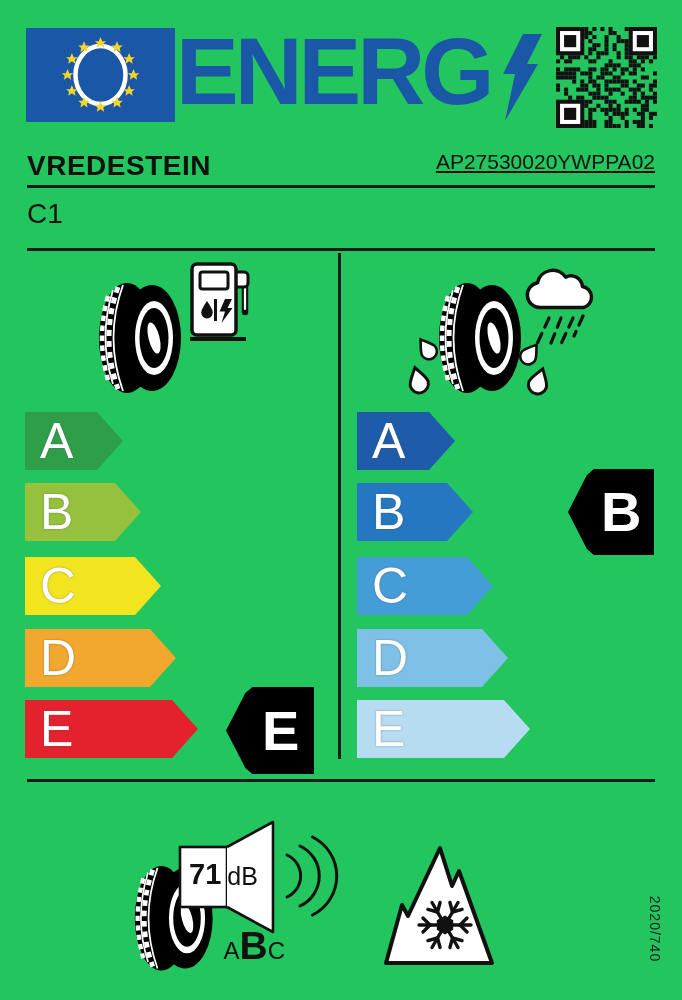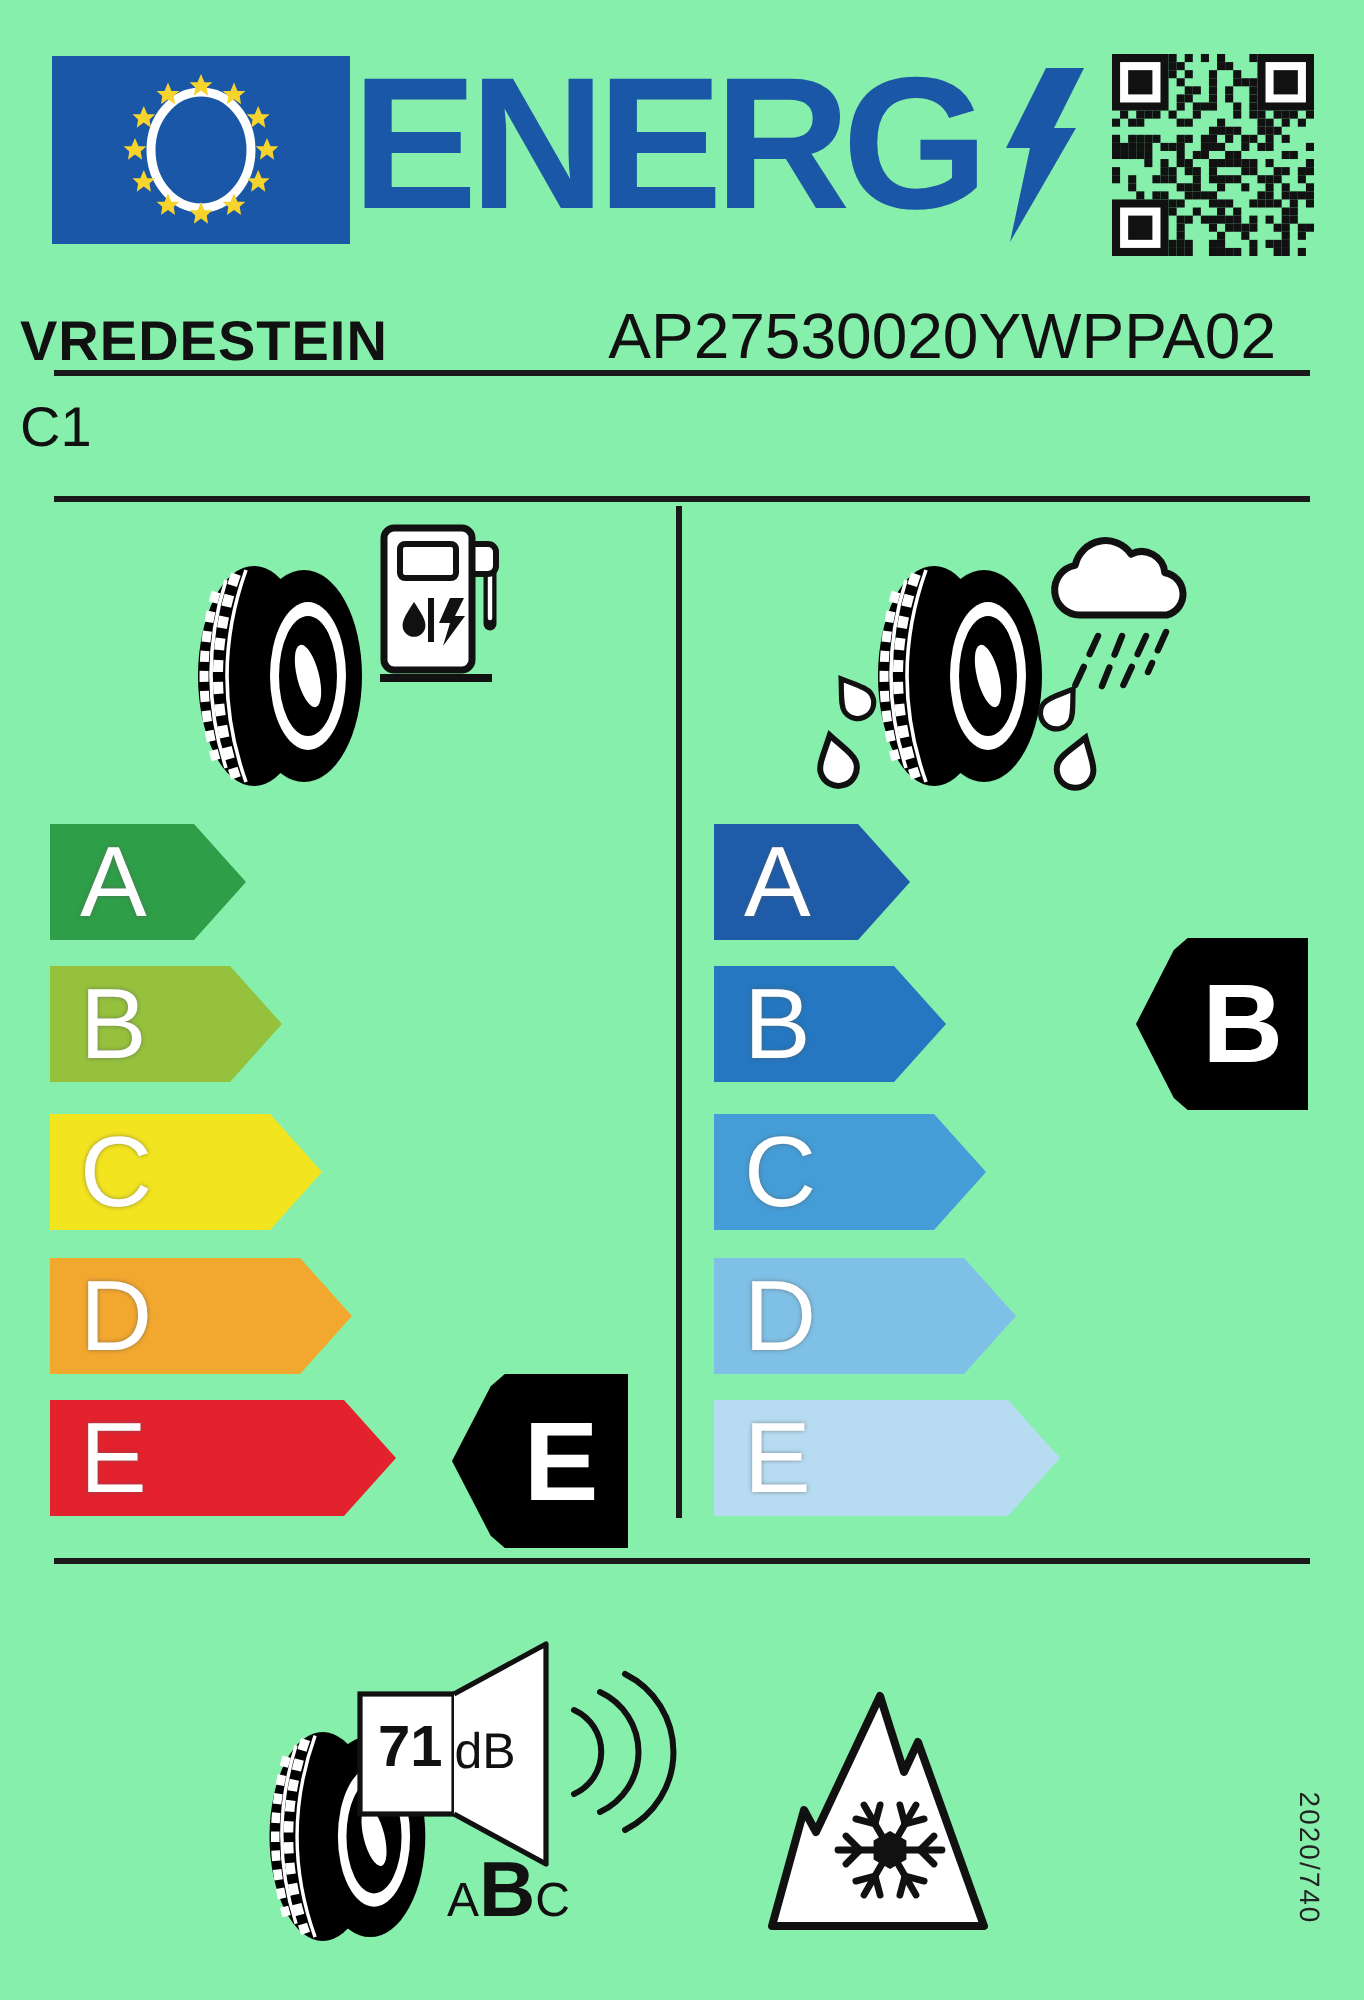--- a/index.html
+++ b/index.html
@@ -1,30 +1,30 @@
 <!DOCTYPE html>
 <html><head>
 <meta charset="utf-8">
 <style>
   html,body{margin:0;padding:0;background:#fff;}
   body{font-family:"Liberation Sans", sans-serif; color:#111;}
-  #label{position:relative;width:682px;height:1000px;background:#86efac;overflow:hidden;}
+  #label{position:relative;width:682px;height:1000px;background:#22c55e;overflow:hidden;}
   .abs{position:absolute;}
   .rule{position:absolute;background:#1a1a1a;height:3px;}
   .vrule{position:absolute;background:#1a1a1a;width:3px;}
 
   
   #energ-logo{position:absolute;left:176px;top:26px;width:326px;height:92px;
     display:flex;align-items:center;
     font-size:94px;font-weight:bold;letter-spacing:-4px;color:#1a57a6;}
   
-  .textrow{position:absolute;left:10px;width:628px;display:flex;justify-content:space-between;align-items:flex-end;}
+  .textrow{position:absolute;left:27px;width:628px;display:flex;justify-content:space-between;align-items:flex-start;}
   #brand-row{top:150px;}
   #brand-name{font-size:28px;font-weight:bold;letter-spacing:.5px;}
-  #product-code{font-size:32px;}
+  #product-code{font-size:21px;text-decoration:underline;}
   #size-row{top:198px;}
   #size-text{font-size:35px;}
   #class-text{font-size:28px;}
 
   
   .bar{position:absolute;height:58px;display:flex;align-items:center;padding-left:15px;box-sizing:border-box;
        clip-path:polygon(0 0, calc(100% - 26px) 0, 100% 50%, calc(100% - 26px) 100%, 0 100%);}
   .bar span{font-size:50px;color:#fff;line-height:1;text-shadow:0 0 2px rgba(90,90,90,.65);}
 
   .pointer{position:absolute;background:#000;display:flex;align-items:center;justify-content:center;

